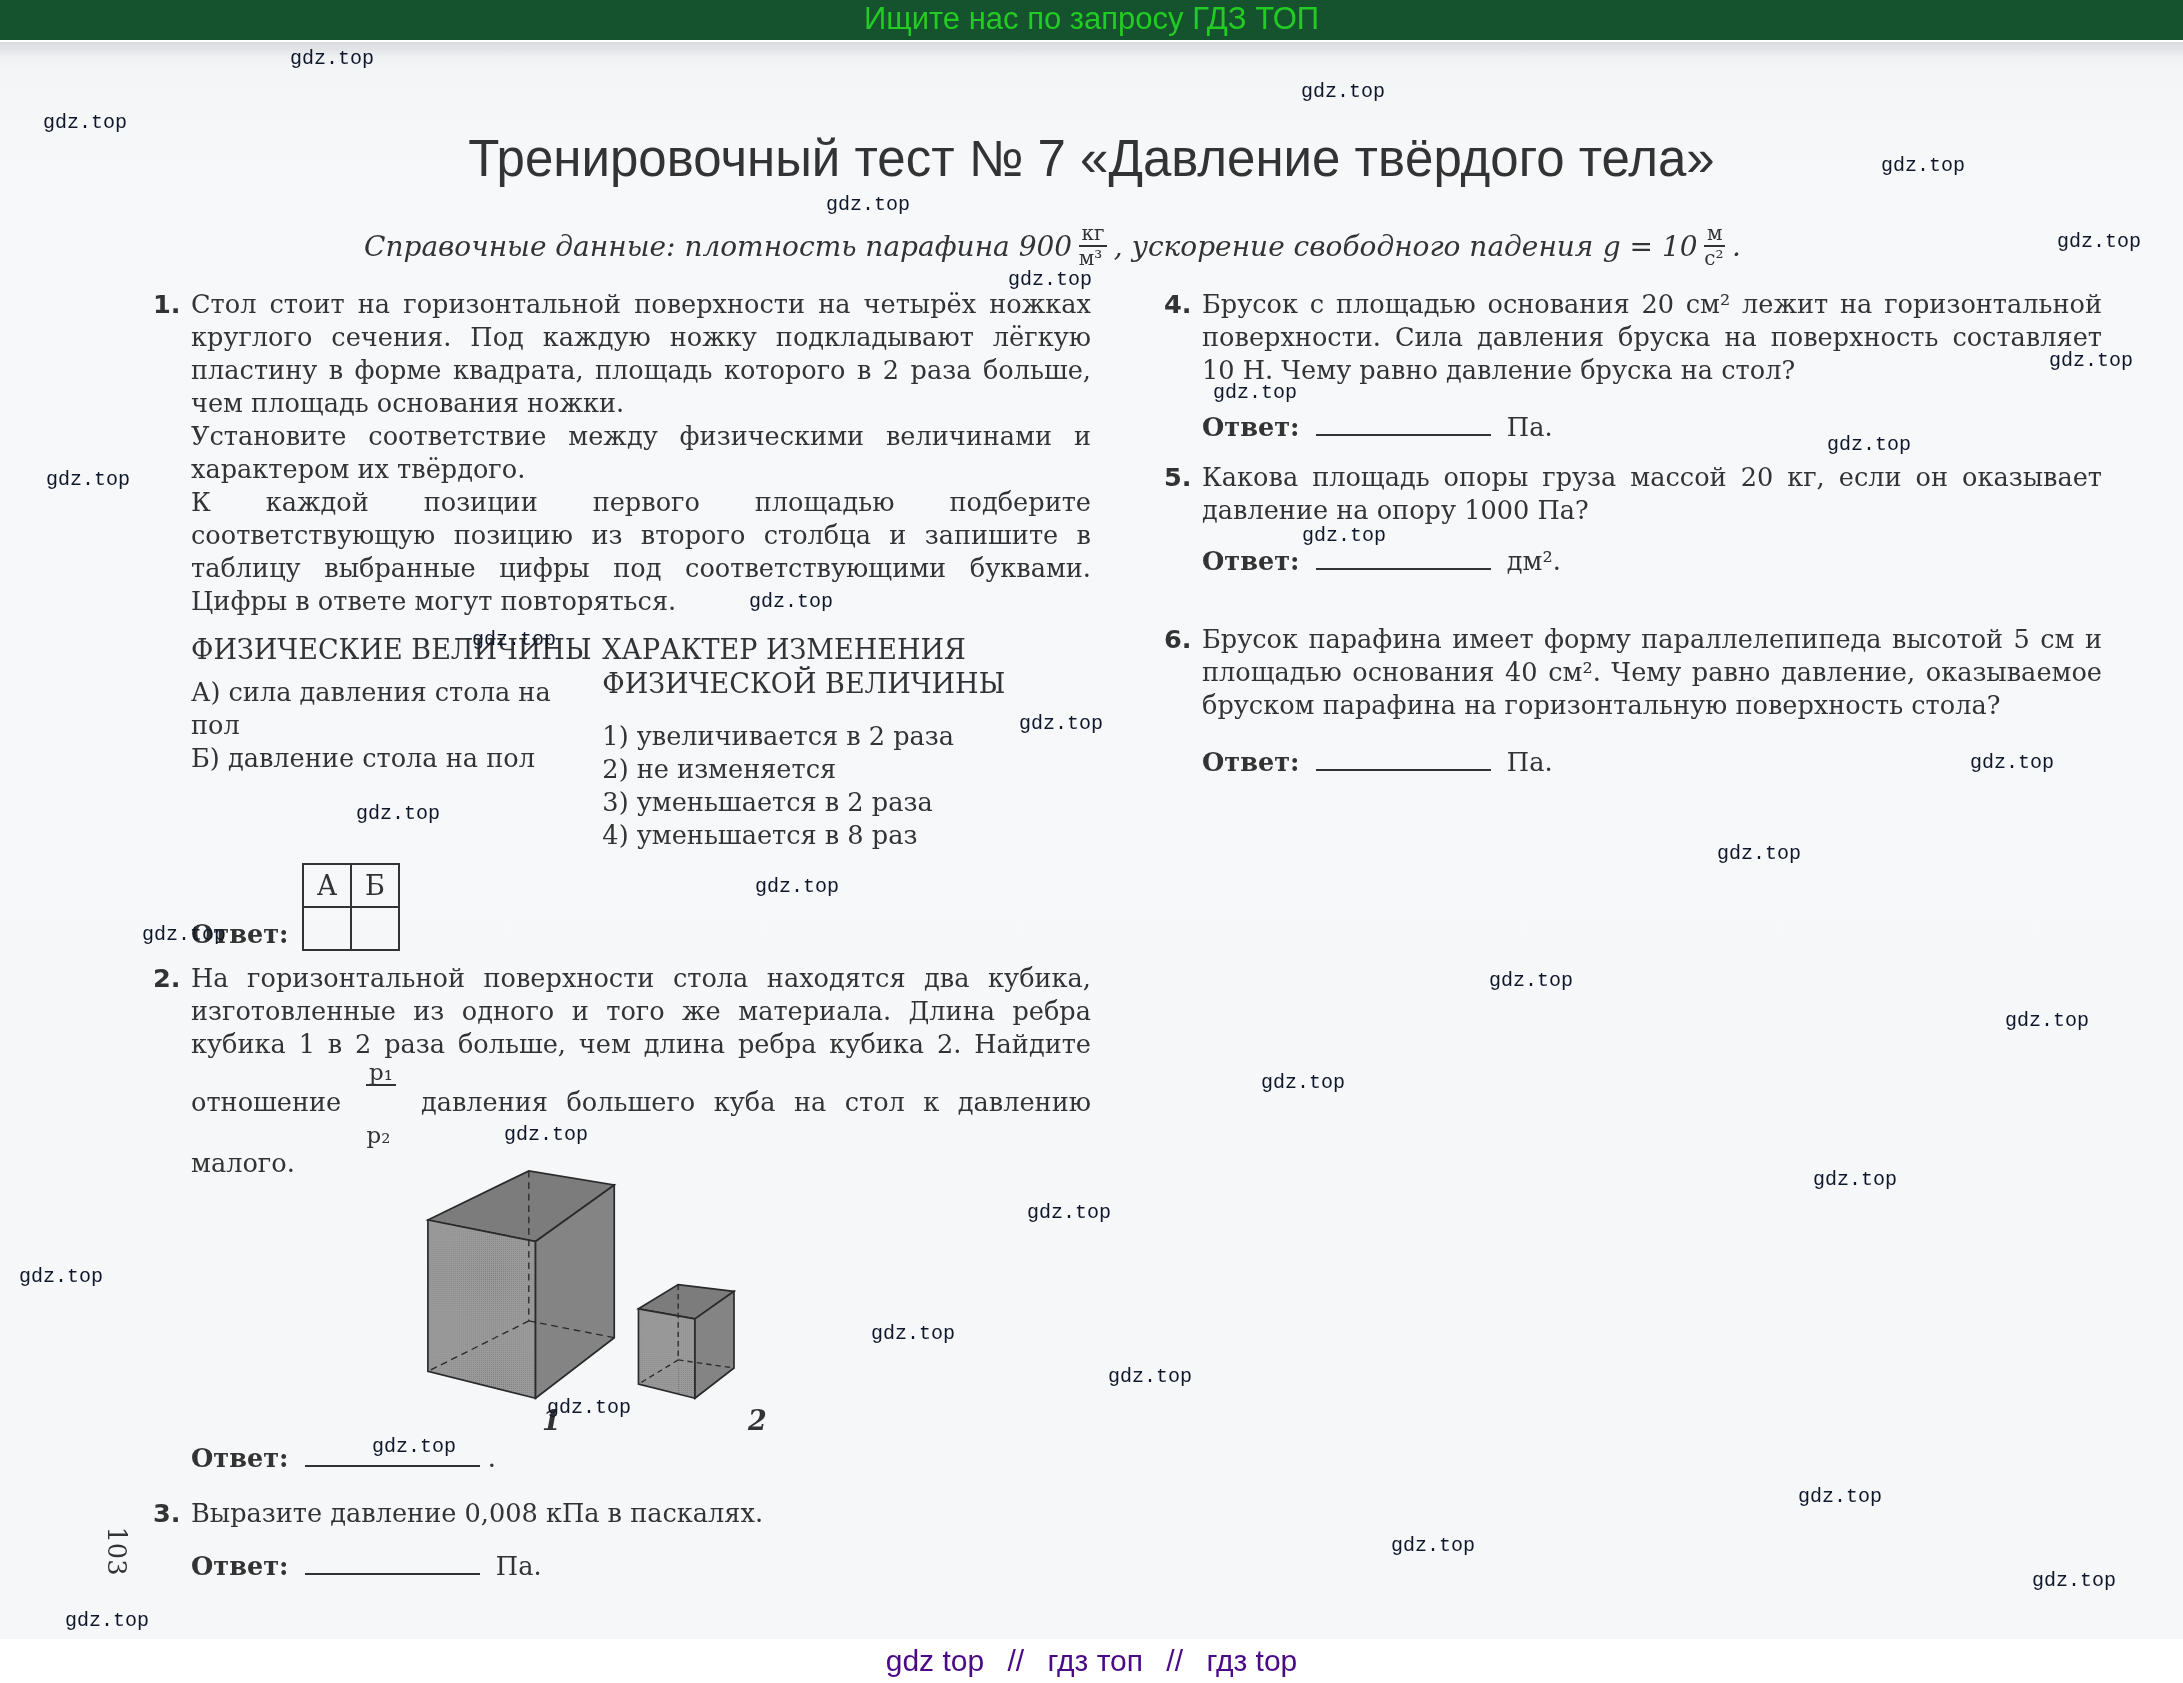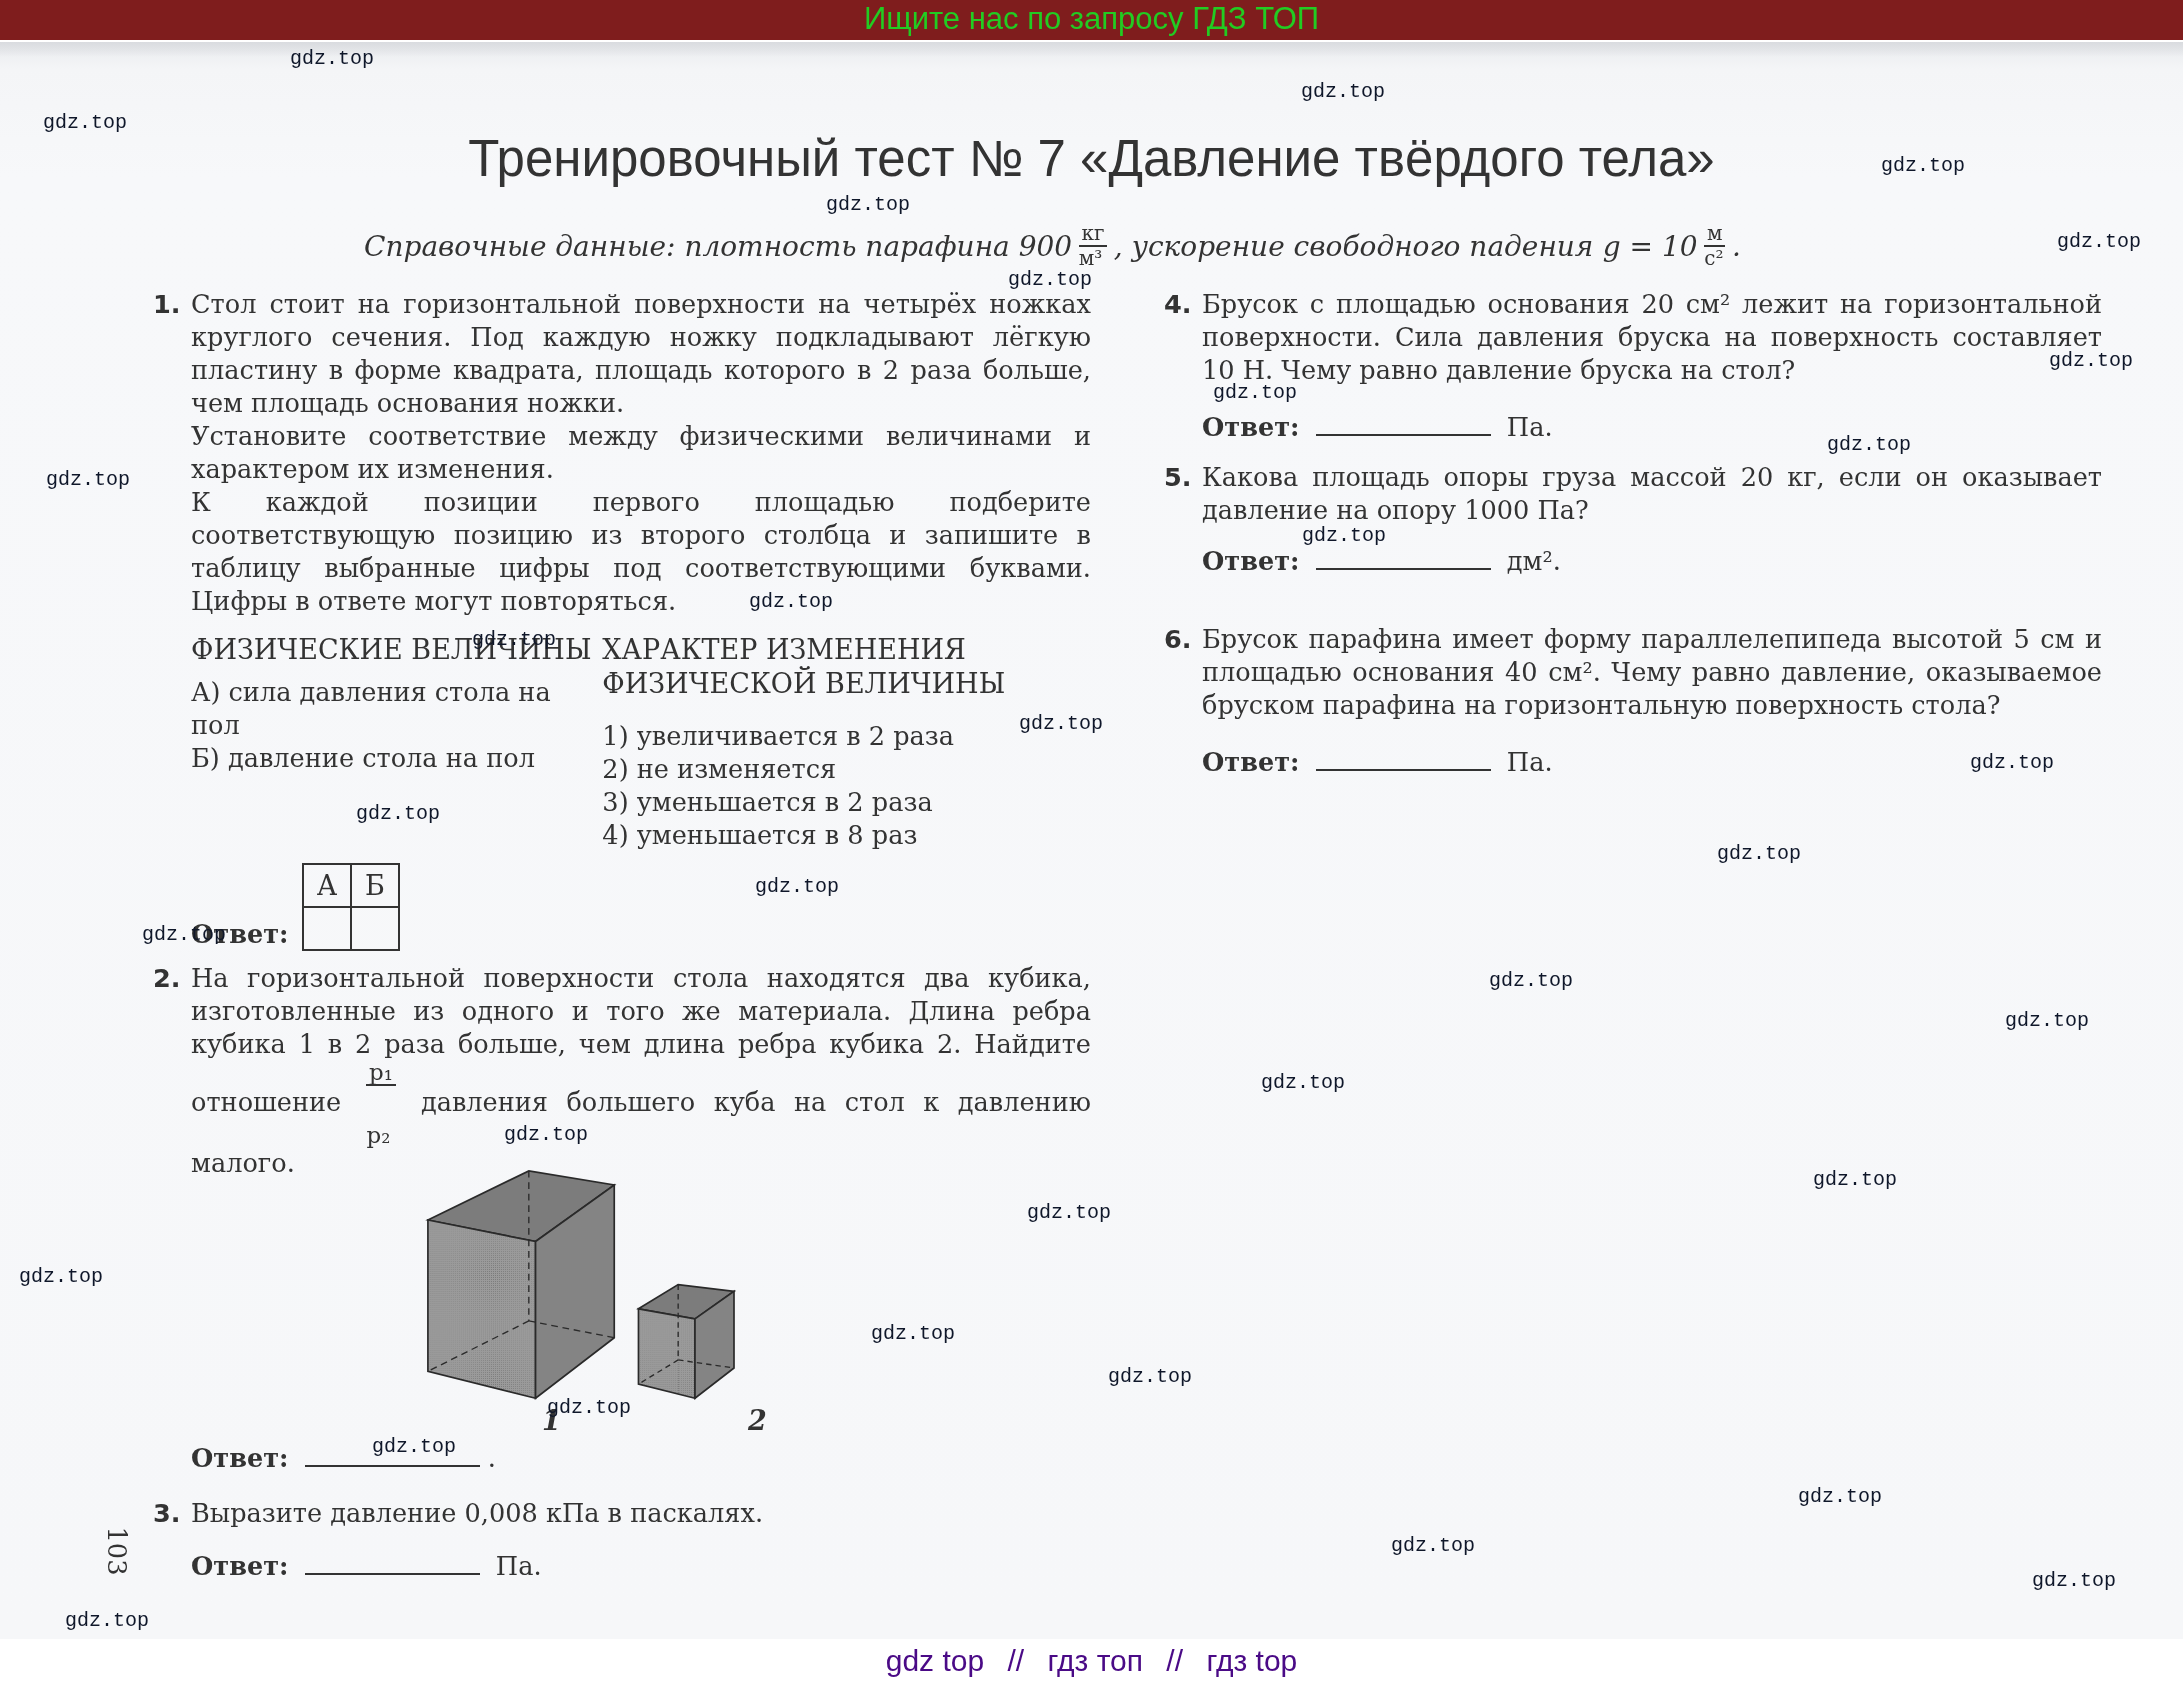--- a/index.html
+++ b/index.html
@@ -1,20 +1,20 @@
 <!DOCTYPE html>
 <html style="font-size:10.8px"><head>
 <meta charset="utf-8">
 <style>
   html, body { margin: 0; padding: 0; background: #ffffff; }
   body { width: 2183px; height: 1683px; position: relative; overflow: hidden;
          font-family: "DejaVu Serif", "Liberation Serif", serif; color: #2f2f2f; }
   .top-banner { position: absolute; left: 0; top: 0; width: 2183px; height: 40px;
                 text-align: center; font-family: "Liberation Sans", sans-serif;
-                font-size: 31px; line-height: 38px; color: #22cc22; background: #7f1d1d; }
+                font-size: 31px; line-height: 38px; color: #22cc22; background: #14532d; }
   .page { position: absolute; left: 0; top: 42px; width: 2183px; height: 1597px;
           background: linear-gradient(180deg, #e9ebee 0px, #f4f5f7 27px, #f7f8fa 135px, #f6f7f9 100%); }
   .page-fold { position: absolute; left: 0; top: 42px; width: 2183px; height: 15px;
                background: linear-gradient(180deg, #d9dbdf, rgba(240,241,243,0)); }
   .bottom-banner { position: absolute; left: 0; top: 1639px; width: 2183px; height: 44px;
                    text-align: center; font-family: "Liberation Sans", sans-serif;
                    font-size: 30px; line-height: 43px; color: #4a0a86; background: #fff; }
   .bottom-banner .sep { margin: 0 15px; }
   .title { position: absolute; left: 0; width: 2183px; top: 129px; text-align: center;
            font-family: "Liberation Sans", sans-serif; font-size: 51px; color: #333; letter-spacing: 0px; }
@@ -60,21 +60,21 @@
   <span class="frac">
     <span class="num">м</span>
     <span>с²</span>
   </span>
   <span>.</span>
 </div>
 
 <div class="q" style="left:191px; top:288px; width:900px;">
   <span class="num-label">1.</span>
   <p>Стол стоит на горизонтальной поверхности на четырёх ножках круглого сечения. Под каждую ножку подкладывают лёгкую пластину в форме квадрата, площадь которого в 2 раза больше, чем площадь основания ножки.</p>
-  <p>Установите соответствие между физическими величинами и характером их изменения.</p>
+  <p>Установите соответствие между физическими величинами и характером их твёрдого.</p>
   <p>К каждой позиции первого площадью подберите соответствующую позицию из второго столбца и запишите в таблицу выбранные цифры под соответствующими буквами. Цифры в ответе могут повторяться.</p>
   <div class="cols" style="margin-top:15px;">
     <div class="col-left">
       <div class="col-head">ФИЗИЧЕСКИЕ ВЕЛИЧИНЫ</div>
       <div style="margin-top:9.4px;">А) сила давления стола на пол</div>
       <div>Б) давление стола на пол</div>
     </div>
     <div class="col-right">
       <div class="col-head">ХАРАКТЕР ИЗМЕНЕНИЯ ФИЗИЧЕСКОЙ ВЕЛИЧИНЫ</div>
       <div style="margin-top:19px;">1) увеличивается в 2 раза</div>

